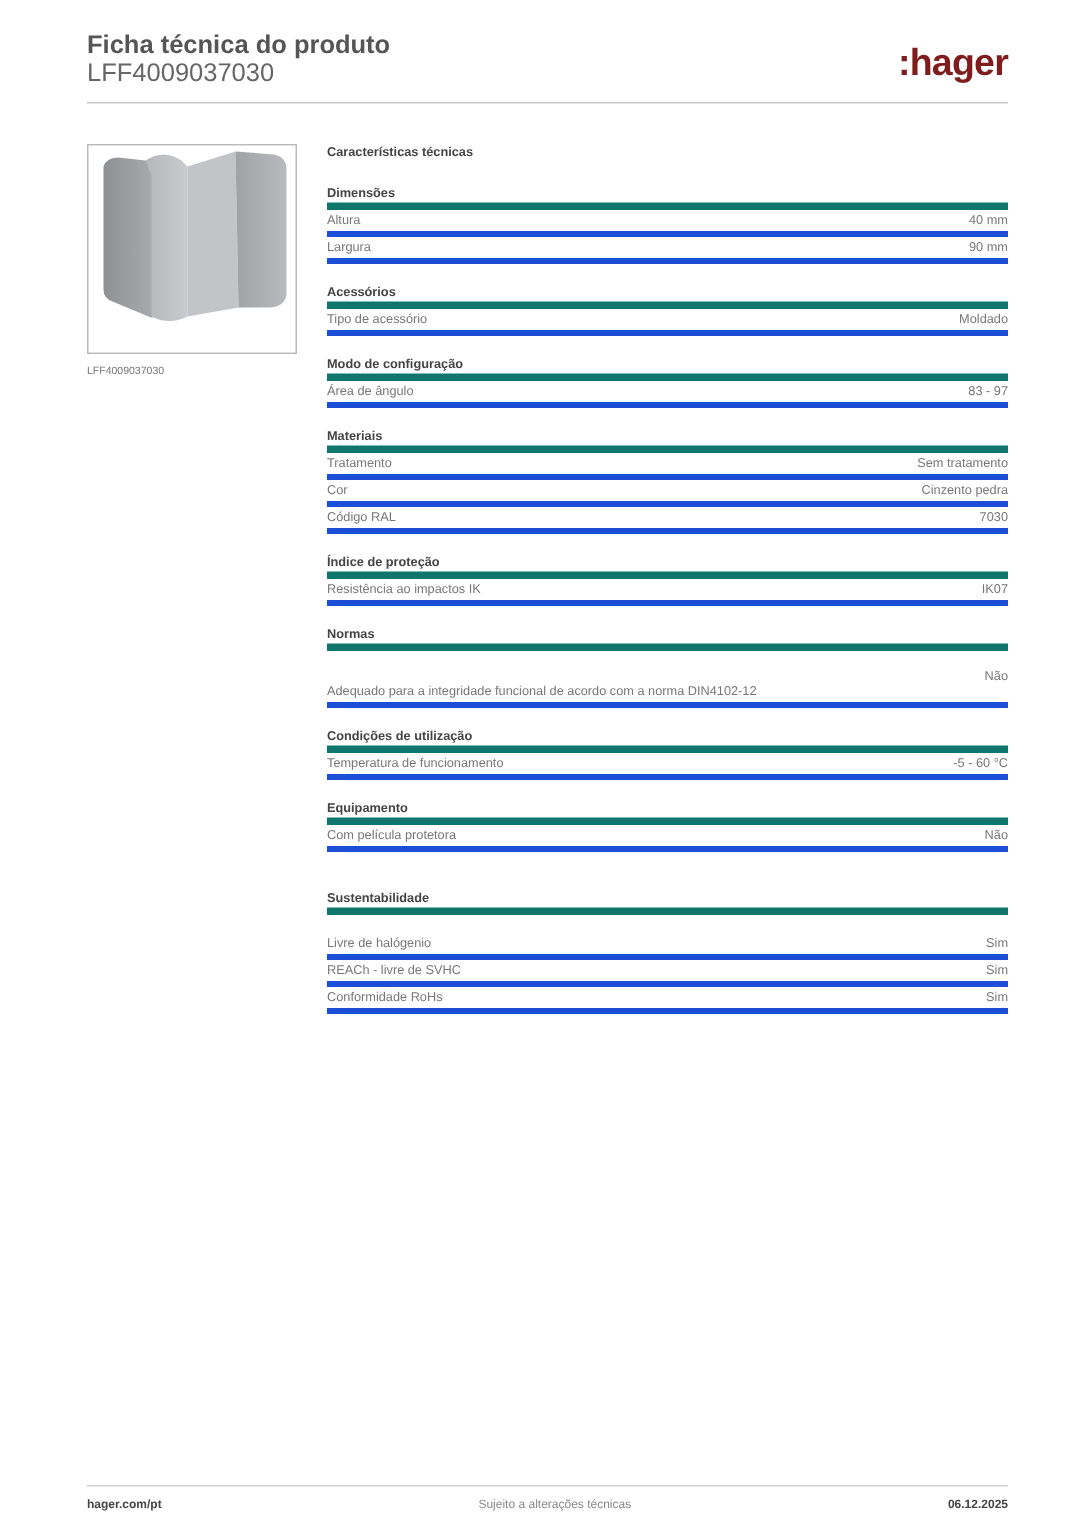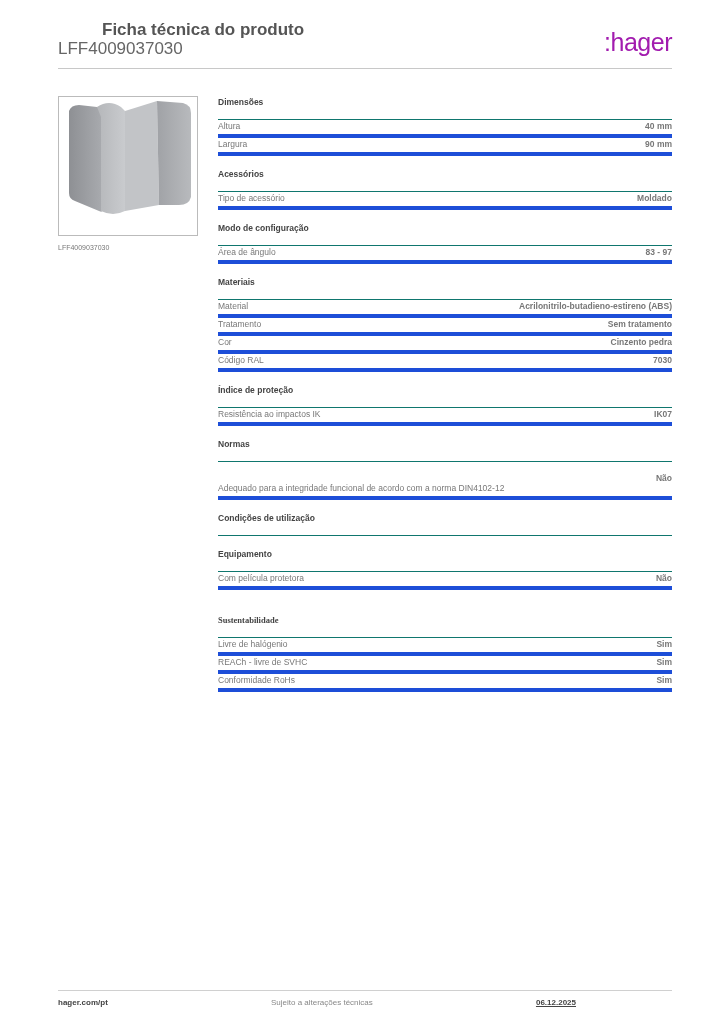--- a/index.html
+++ b/index.html
@@ -1,37 +1,37 @@
 <!DOCTYPE html>
 <html><head>
 <meta charset="utf-8">
 <style>
   html, body { margin:0; padding:0; background:#fff; }
   body { width:724px; height:1024px; position:relative; font-family:"Liberation Sans", sans-serif; color:#333; overflow:hidden; }
   .header { position:absolute; left:58px; top:20px; width:614px; height:48px; }
-  .title { font-size:17px; font-weight:bold; color:#555; line-height:20px;margin-left:44px; }
+  .title { font-size:17px; font-weight:bold; color:#555; line-height:20px; }
   .subtitle { font-size:17px; color:#666; line-height:18px; }
-  .logo { position:absolute; right:0; top:8px; font-size:25px; font-weight:normal; color:#a21caf; letter-spacing:-0.5px; }
+  .logo { position:absolute; right:0; top:8px; font-size:25px; font-weight:bold; color:#7f1d1d; letter-spacing:-0.5px; }
   .header-rule { position:absolute; left:58px; top:68px; width:614px; height:1px; background:#c8c8c8; }
   .product-image { position:absolute; left:58px; top:96px; width:140px; height:140px; border:1px solid #bbb; box-sizing:border-box; overflow:hidden; background:#fff; }
   .image-caption { position:absolute; left:58px; top:244px; font-size:7px; color:#777; }
   .content { position:absolute; left:218px; top:96px; width:454px; }
   .product-name { font-size:8.5px; font-weight:bold; color:#444; height:36px; }
   .section-title-main { font-size:8.5px; font-weight:bold; color:#444; height:26px; }
   .group { margin-bottom:12px; }
-  .group-title { font-size:8.5px; font-weight:bold; color:#444; border-bottom:1px solid #0f766e; padding-bottom:11px; line-height:12px; }
+  .group-title { font-size:8.5px; font-weight:bold; color:#444; border-bottom:5px solid #0f766e; padding-bottom:1px; line-height:12px; }
   .row { display:flex; justify-content:space-between; font-size:8.5px; color:#777; border-bottom:4px solid #1d4ed8; line-height:11px; padding:1px 0 2px 0;align-items:center; }
-  .row .val { text-align:right; white-space:nowrap;font-weight:bold; }
+  .row .val { text-align:right; white-space:nowrap; }
   .row .lbl.wrap { max-width:290px;margin-top:20px; }
   .spacer { height:12px; }
   .footer-rule { position:absolute; left:58px; top:990px; width:614px; height:1px; background:#d0d0d0; }
-  .footer { position:absolute; left:58px; top:998px; width:518px; font-size:8px; display:flex; justify-content:space-between; }
+  .footer { position:absolute; left:58px; top:998px; width:614px; font-size:8px; display:flex; justify-content:space-between; }
   .footer .left { font-weight:bold; color:#444; }
   .footer .mid { color:#888;text-align:center; }
-  .footer .right { font-weight:bold; color:#444;text-decoration:underline; }
+  .footer .right { font-weight:bold; color:#444; }
 </style>
 </head>
 <body>
 
 <div class="header">
   <div class="title">Ficha técnica do produto</div>
   <div class="subtitle">LFF4009037030</div>
   <div class="logo">:hager</div>
 </div>
 <div class="header-rule"></div>
@@ -54,20 +54,21 @@
     </defs>
     <path d="M10 14 Q12 8 20 8 L38 10 Q44 10 44 20 L44 112 Q44 116 40 114 L16 104 Q10 102 10 96 Z" fill="url(#g1)"></path>
     <path d="M38 10 Q50 2 62 10 L66 14 L66 114 Q54 120 42 114 L42 20 Z" fill="url(#g2)"></path>
     <path d="M66 14 L98 4 L100 108 L66 114 Z" fill="#c2c4c7"></path>
     <path d="M98 4 L124 6 Q132 8 132 16 L132 100 Q130 108 120 108 L100 108 Z" fill="url(#g3)"></path>
   </svg>
 </div>
 <div class="image-caption">LFF4009037030</div>
 
 <div class="content">
+  <div class="section-title-main">Características técnicas</div>
 
   <div class="group">
     <div class="group-title">Dimensões</div>
     <div class="row">
         <span class="lbl">Altura</span>
         <span class="val">40 mm</span>
       </div>
     <div class="row">
         <span class="lbl">Largura</span>
         <span class="val">90 mm</span>
@@ -86,24 +87,20 @@
     <div class="group-title">Modo de configuração</div>
     <div class="row">
         <span class="lbl">Área de ângulo</span>
         <span class="val">83 - 97</span>
       </div>
   </div>
 
   <div class="group">
     <div class="group-title">Materiais</div>
     <div class="row">
-        <span class="lbl">Material</span>
-        <span class="val">Acrilonitrilo-butadieno-estireno (ABS)</span>
-      </div>
-    <div class="row">
         <span class="lbl">Tratamento</span>
         <span class="val">Sem tratamento</span>
       </div>
     <div class="row">
         <span class="lbl">Cor</span>
         <span class="val">Cinzento pedra</span>
       </div>
     <div class="row">
         <span class="lbl">Código RAL</span>
         <span class="val">7030</span>
@@ -121,35 +118,39 @@
   <div class="group">
     <div class="group-title">Normas</div>
     <div class="row">
         <span class="lbl wrap">Adequado para a integridade funcional de acordo com a norma DIN4102-12</span>
         <span class="val">Não</span>
       </div>
   </div>
 
   <div class="group">
     <div class="group-title">Condições de utilização</div>
+    <div class="row">
+        <span class="lbl">Temperatura de funcionamento</span>
+        <span class="val">-5 - 60 °C</span>
+      </div>
   </div>
 
   <div class="group">
     <div class="group-title">Equipamento</div>
     <div class="row">
         <span class="lbl">Com película protetora</span>
         <span class="val">Não</span>
       </div>
   </div>
 
   <div class="spacer"></div>
 
 
   <div class="group">
-    <div class="group-title" style="margin-bottom:0;font-family:Liberation Serif, serif;">Sustentabilidade</div>
+    <div class="group-title" style="margin-bottom:12px;">Sustentabilidade</div>
     <div class="row">
         <span class="lbl">Livre de halógenio</span>
         <span class="val">Sim</span>
       </div>
     <div class="row">
         <span class="lbl">REACh - livre de SVHC</span>
         <span class="val">Sim</span>
       </div>
     <div class="row">
         <span class="lbl">Conformidade RoHs</span>

